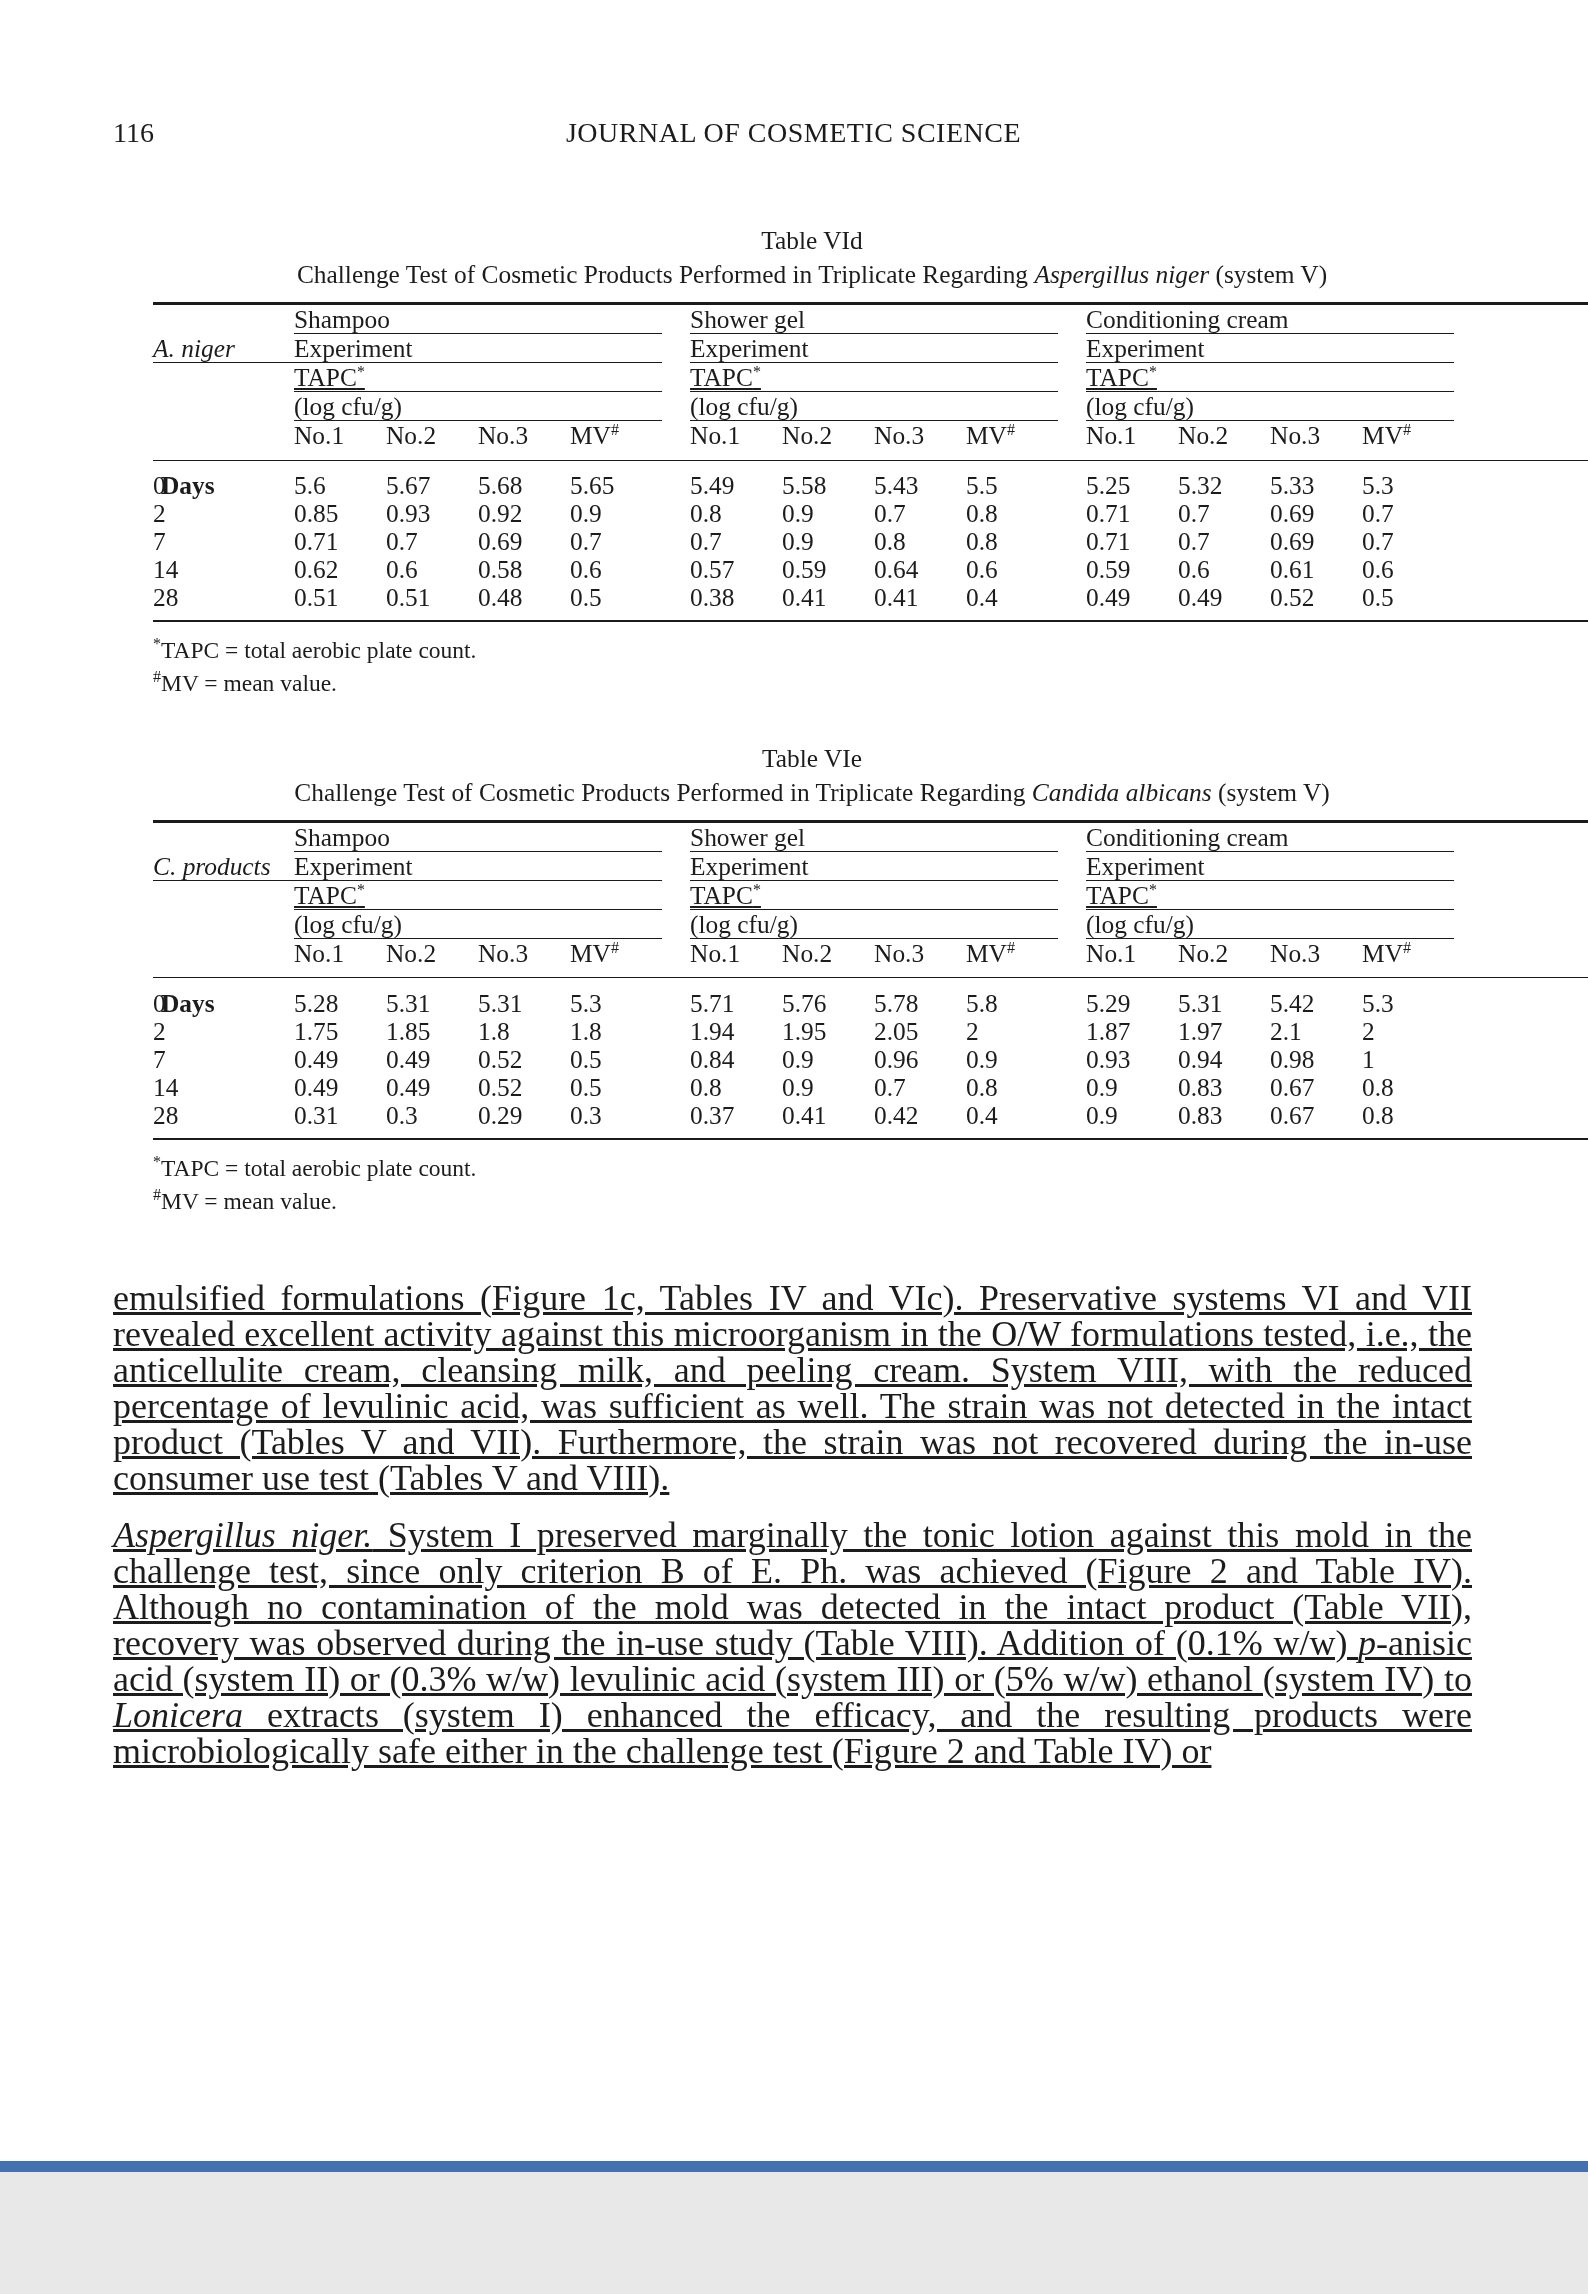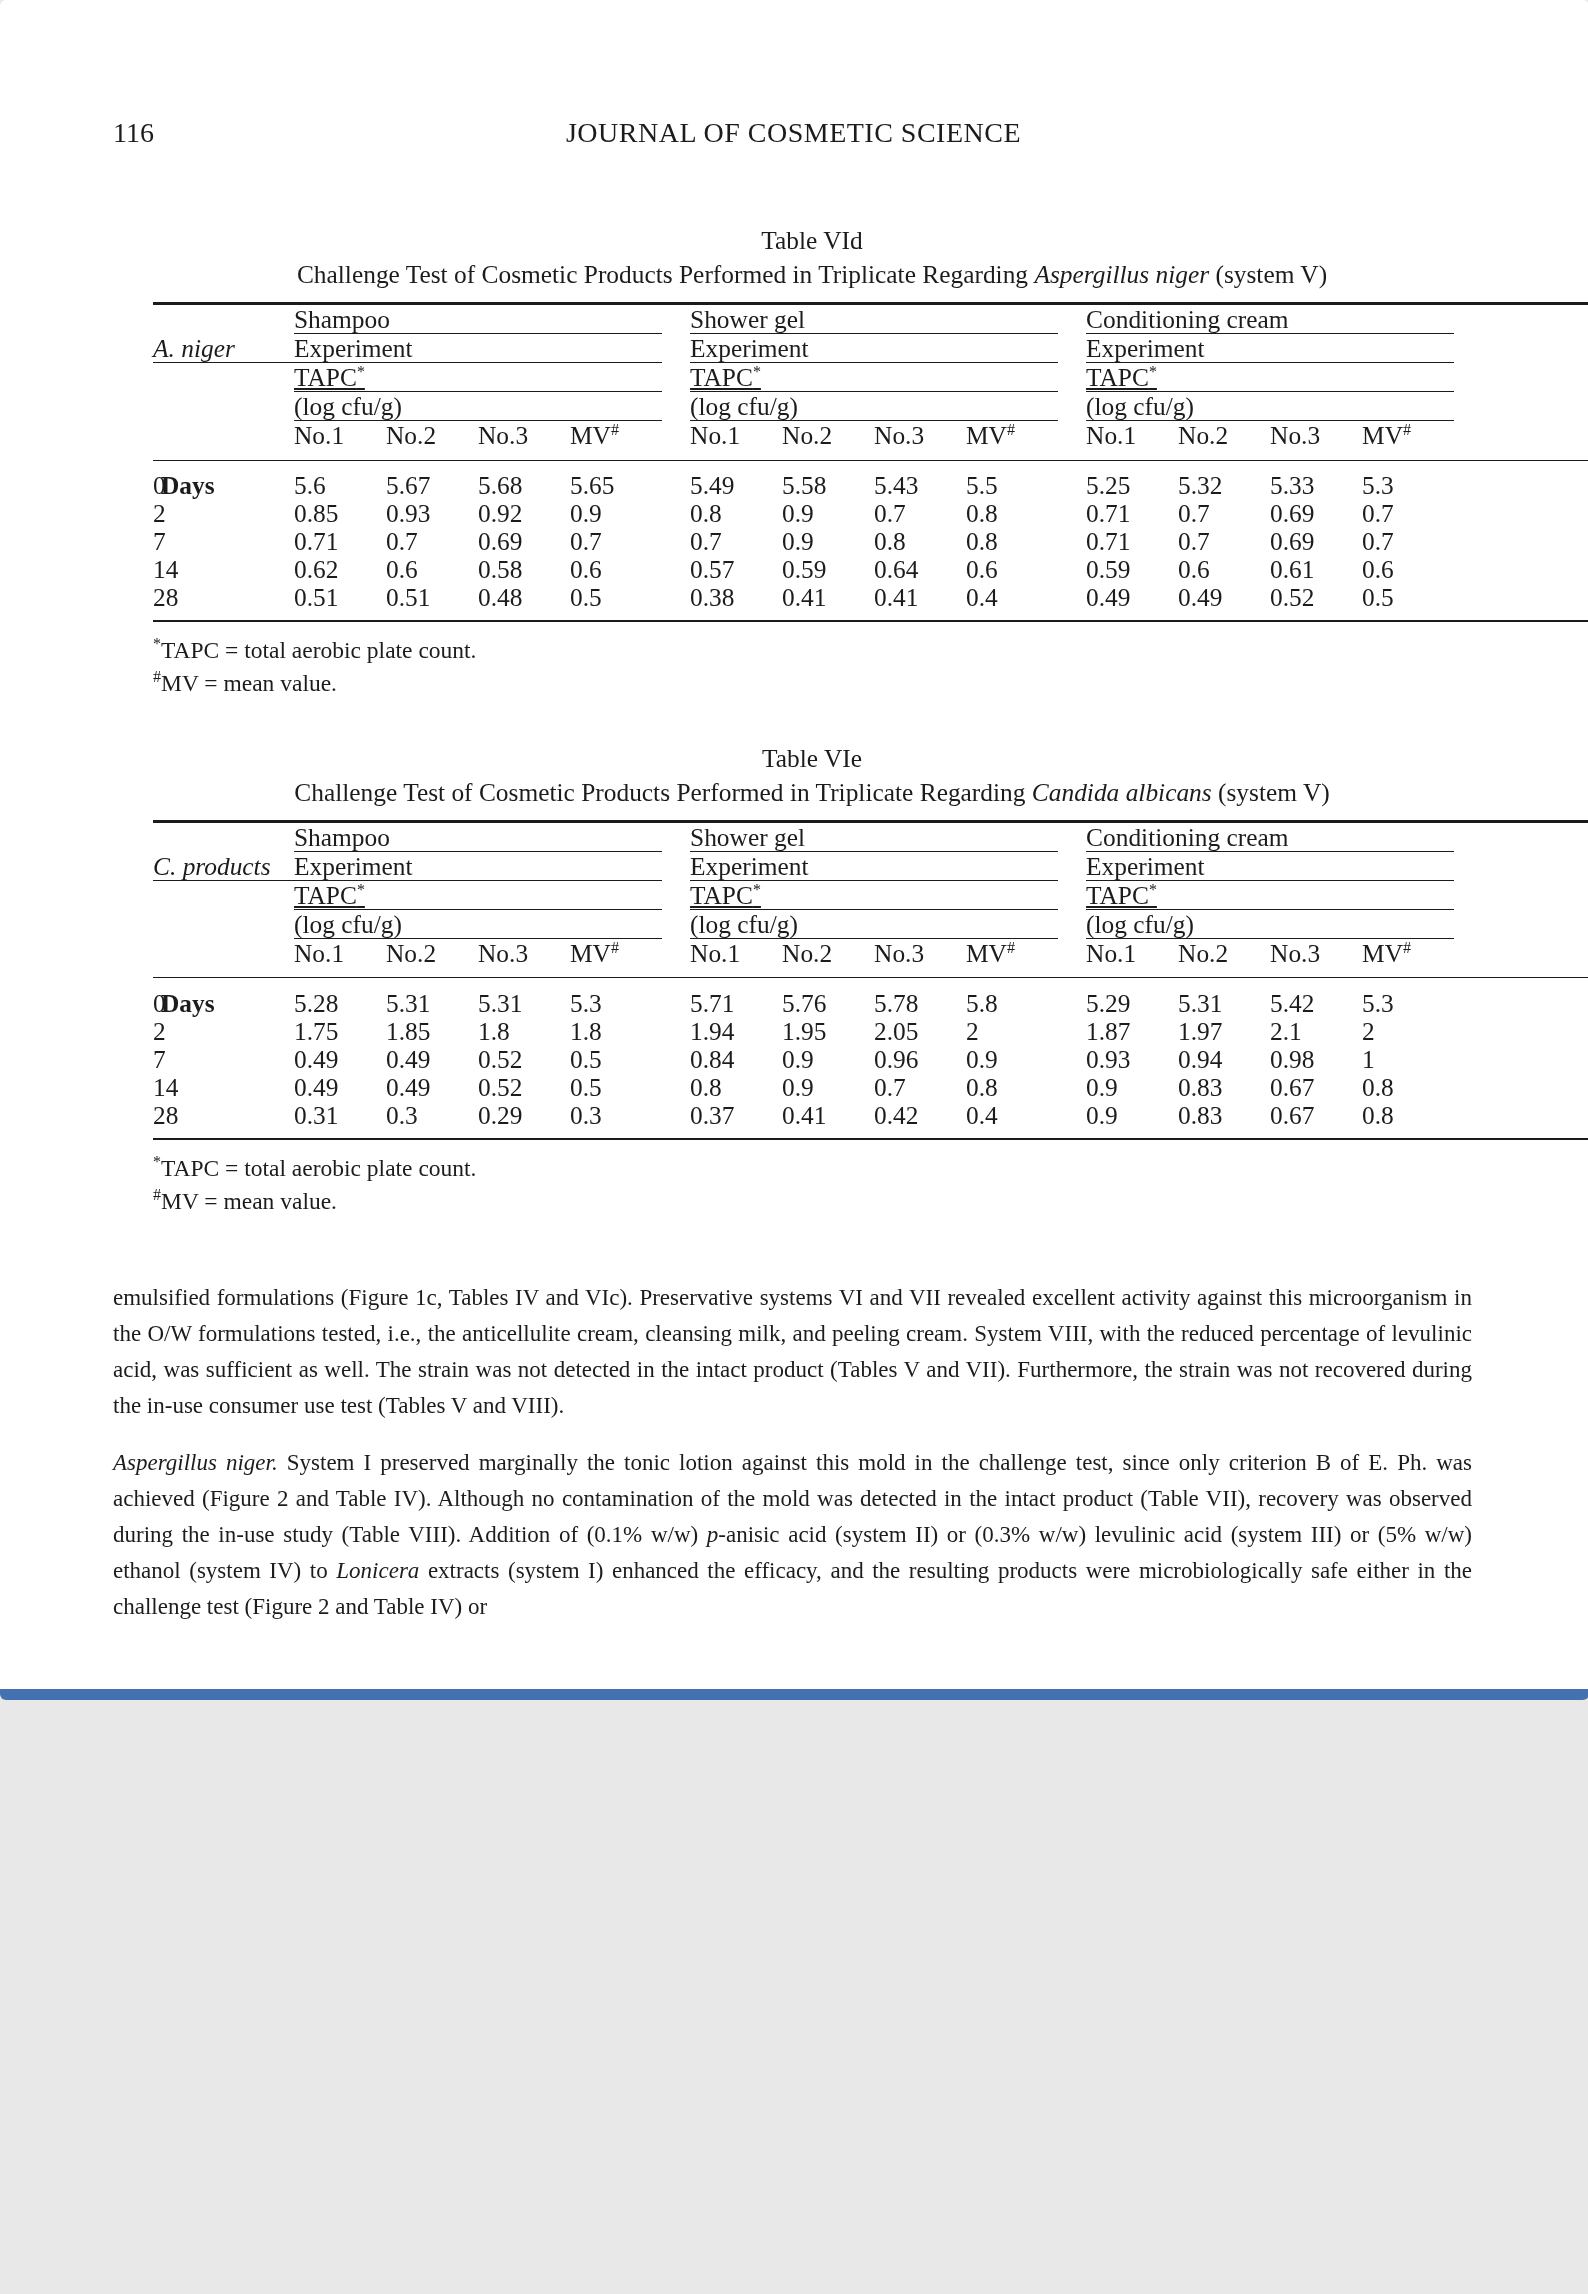--- a/index.html
+++ b/index.html
@@ -1,21 +1,20 @@
 <!DOCTYPE html>
 <html style="font-size:15px"><head>
 <meta charset="utf-8">
 <style>
   html,body { margin:0; padding:0; background:#e8e8e8; }
   .page {
-    position:relative; width:1589px; height:1700px; margin:0 auto;
+    position:relative; width:1589px; height:2172px; margin:0 auto;
     background:#ffffff; overflow:hidden;
     font-family:"Liberation Serif","DejaVu Serif",serif;
     color:#1c1c1c;
-    border-radius:6px;
   }
   .it { font-style:italic; }
 
   
   .page-header { position:relative; padding-top:117px; height:38px; }
   .page-num { position:absolute; left:113px; top:117px; font-size:28px; }
   .journal-title {
     position:absolute; left:113px; right:115px; top:117px;
     text-align:center; font-size:28px; letter-spacing:0.5px;
   }
@@ -58,21 +57,21 @@
   th.row-head { position:relative; text-align:right; padding-right:26px; }
   th.row-head .days-word { position:absolute; left:8px;font-weight:bold; }
   sup { font-size:16px; line-height:0; vertical-align:super; }
 
   .footnotes { margin:11.3px 0 0 113px; font-size:23.5px; line-height:33px; }
   .footnote { white-space:nowrap; }
 
   
   .body-text { margin:62px 117px 0 113px; }
   .body-text p {
-    margin:0; font-size:23px; line-height:36px; text-align:justify;
+    margin:0; font-size:36px; line-height:36px; text-align:justify;text-decoration:underline;
   }
   .body-text p + p { margin-top:21px; }
 
   
   .bottom-bar { position:absolute; left:0; right:0; bottom:0; height:11.3px; }
 </style>
 </head>
 <body>
 
 <div class="page">

